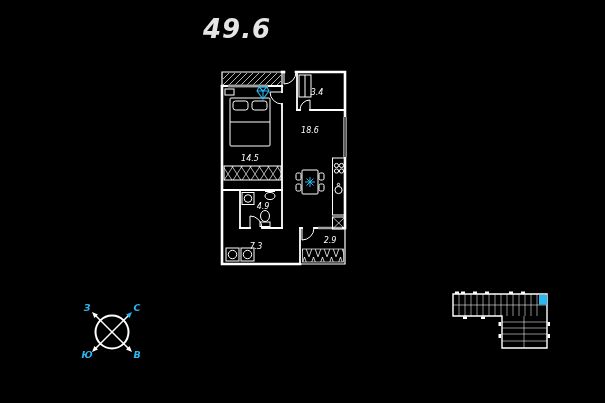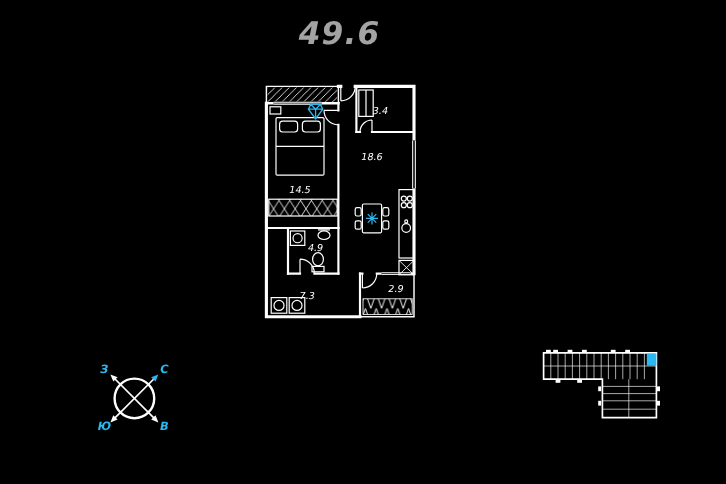--- a/index.html
+++ b/index.html
@@ -1,19 +1,19 @@
 <!DOCTYPE html>
 <html><head>
 <meta charset="utf-8">
 <style>
   html,body{margin:0;padding:0;background:#000;}
   .screen{position:relative;width:605px;height:403px;background:#000;overflow:hidden;
           font-family:"DejaVu Sans",sans-serif;}
-  .title{position:absolute;left:203px;top:14px;width:160px;text-align:center;
-         color:#a3a3a3;font-style:italic;font-weight:700;font-size:26px;letter-spacing:1px;}
+  .title{position:absolute;left:203px;top:14px;width:160px;text-align:left;
+         color:#e5e5e5;font-style:italic;font-weight:700;font-size:26px;letter-spacing:1px;}
   .plan{position:absolute;left:210px;top:62px;width:150px;height:212px;}
   .compass{position:absolute;left:79px;top:298px;width:66px;height:66px;}
   .minimap{position:absolute;left:450px;top:289px;width:102px;height:62px;}
   text.area{font-style:italic;font-size:8px;fill:#ffffff;font-family:"DejaVu Sans",sans-serif;}
   text.dir{font-style:italic;font-weight:700;font-size:9.5px;fill:#2bb8f0;font-family:"DejaVu Sans",sans-serif;}
 </style>
 </head>
 <body>
 
 <div class="screen">

